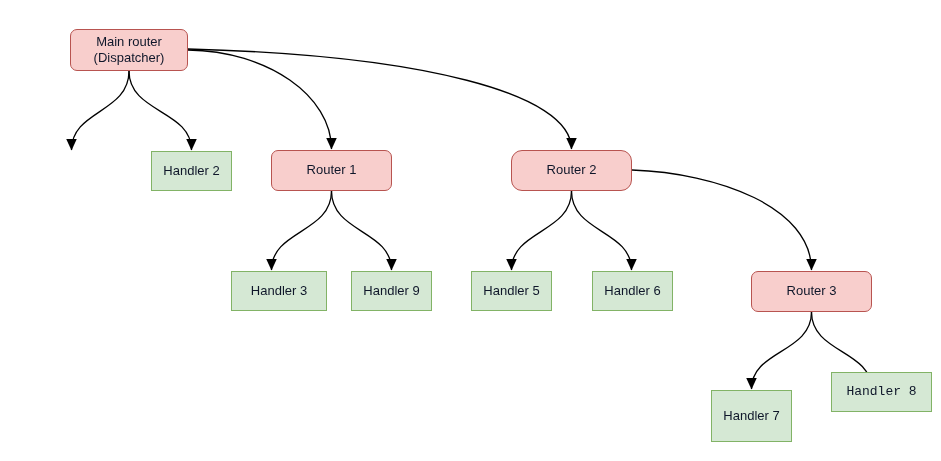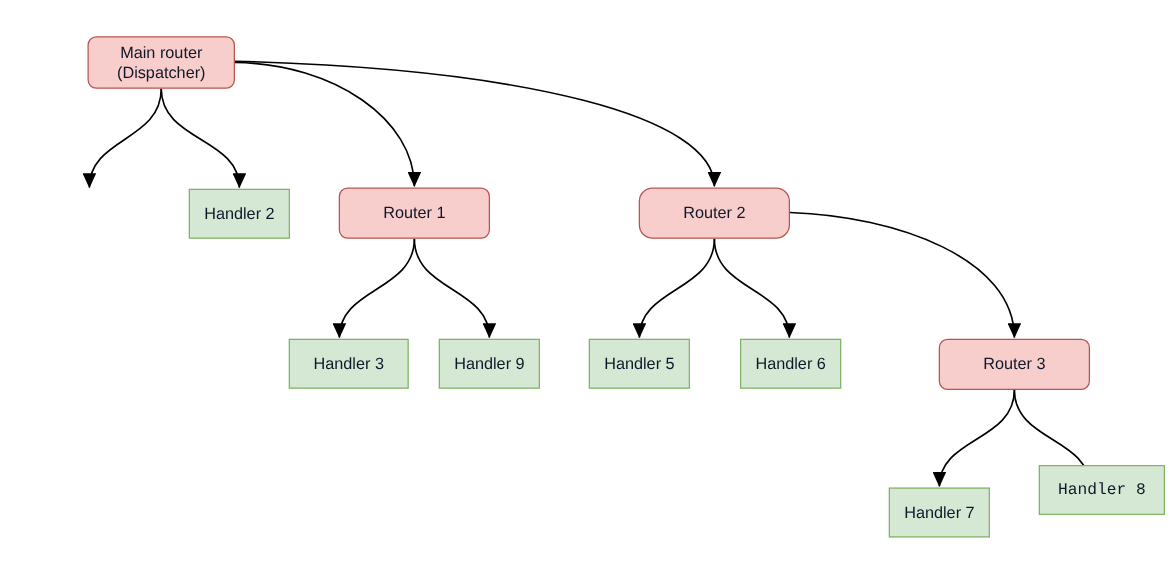--- a/index.html
+++ b/index.html
@@ -97,21 +97,21 @@
   </div>
 
   <div class="node handler" style="left:592px; top:271px; width:81px; height:40px;">
     <span>Handler 6</span>
   </div>
 
   <div class="node router" style="left:751px; top:271px; width:121px; height:41px;">
     <span>Router 3</span>
   </div>
 
-  <div class="node handler" style="left:711px; top:390px; width:81px; height:40px;">
+  <div class="node handler" style="left:711px; top:390px; width:81px; height:52px;">
     <span>Handler 7</span>
   </div>
 
   <div class="node handler" style="left:831px; top:372px; width:101px; height:40px;font-family:Liberation Mono, monospace;">
     <span>Handler 8</span>
   </div>
 
 </div>
 
 </body></html>

